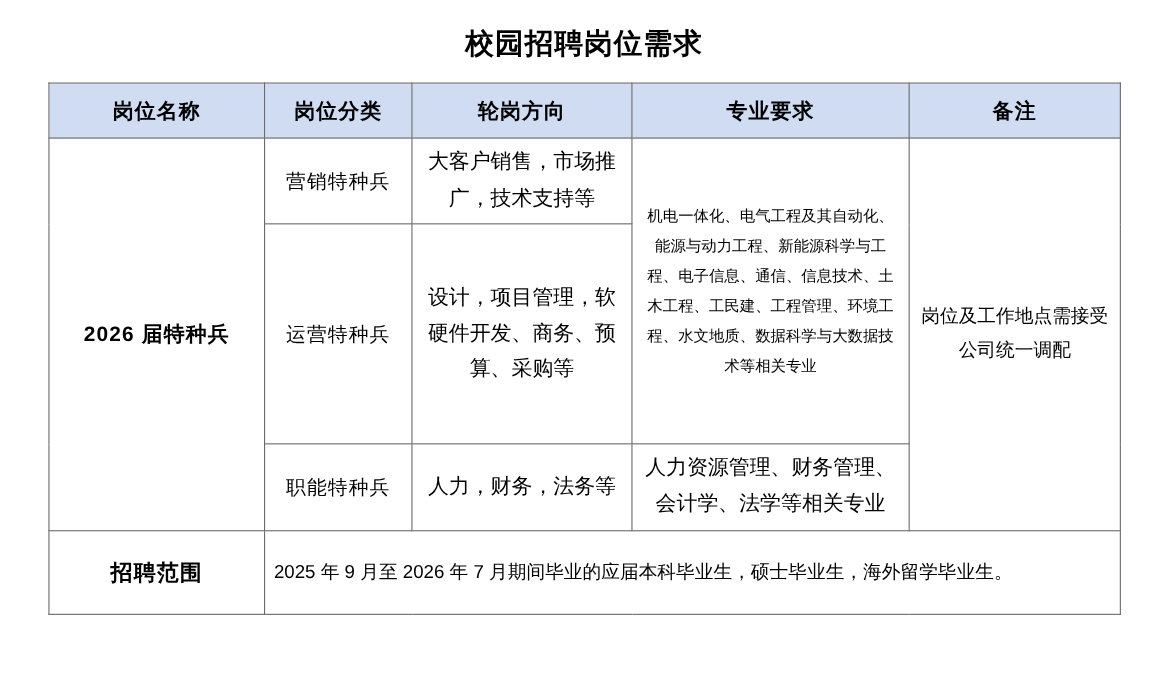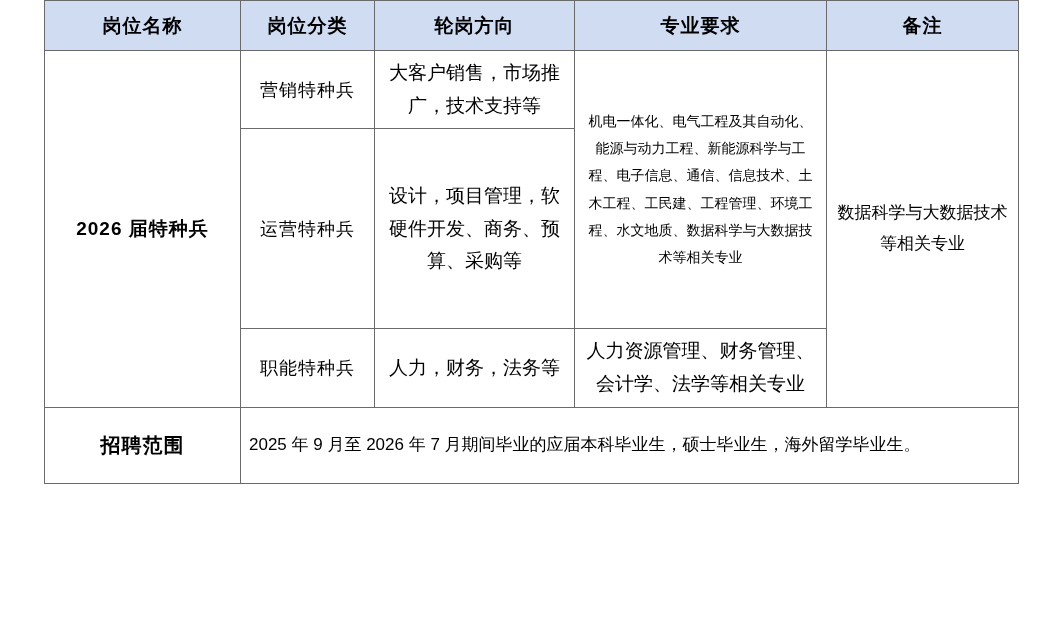--- a/index.html
+++ b/index.html
@@ -97,20 +97,21 @@
     font-size: 14px;
     line-height: 1.95;
     padding: 10px 10px;
   }
 </style>
 </head>
 <body>
 
 <div class="page">
 
+  <div class="title">校园招聘岗位需求</div>
 
   <div class="table-wrap">
     <table class="demand">
       <colgroup>
         <col class="col1">
         <col class="col2">
         <col class="col3">
         <col class="col4">
         <col class="col5">
       </colgroup>
@@ -122,21 +123,21 @@
           <th>专业要求</th>
           <th>备注</th>
         </tr>
       </thead>
       <tbody>
         <tr>
           <td class="group-cell" rowspan="3">2026 届特种兵</td>
           <td class="cat-cell" style="height:62px">营销特种兵</td>
           <td class="body-cell">大客户销售，市场推广，技术支持等</td>
           <td class="major-cell" rowspan="2">机电一体化、电气工程及其自动化、能源与动力工程、新能源科学与工程、电子信息、通信、信息技术、土木工程、工民建、工程管理、环境工程、水文地质、数据科学与大数据技术等相关专业</td>
-          <td class="note-cell" rowspan="3">数据科学与大数据技术等相关专业</td>
+          <td class="note-cell" rowspan="3">岗位及工作地点需接受公司统一调配</td>
         </tr>
         <tr>
           <td class="cat-cell" style="height:200px">运营特种兵</td>
           <td class="body-cell">设计，项目管理，软硬件开发、商务、预算、采购等</td>
         </tr>
         <tr>
           <td class="cat-cell" style="height:76px">职能特种兵</td>
           <td class="body-cell">人力，财务，法务等</td>
           <td class="body-cell">人力资源管理、财务管理、会计学、法学等相关专业</td>
         </tr>

